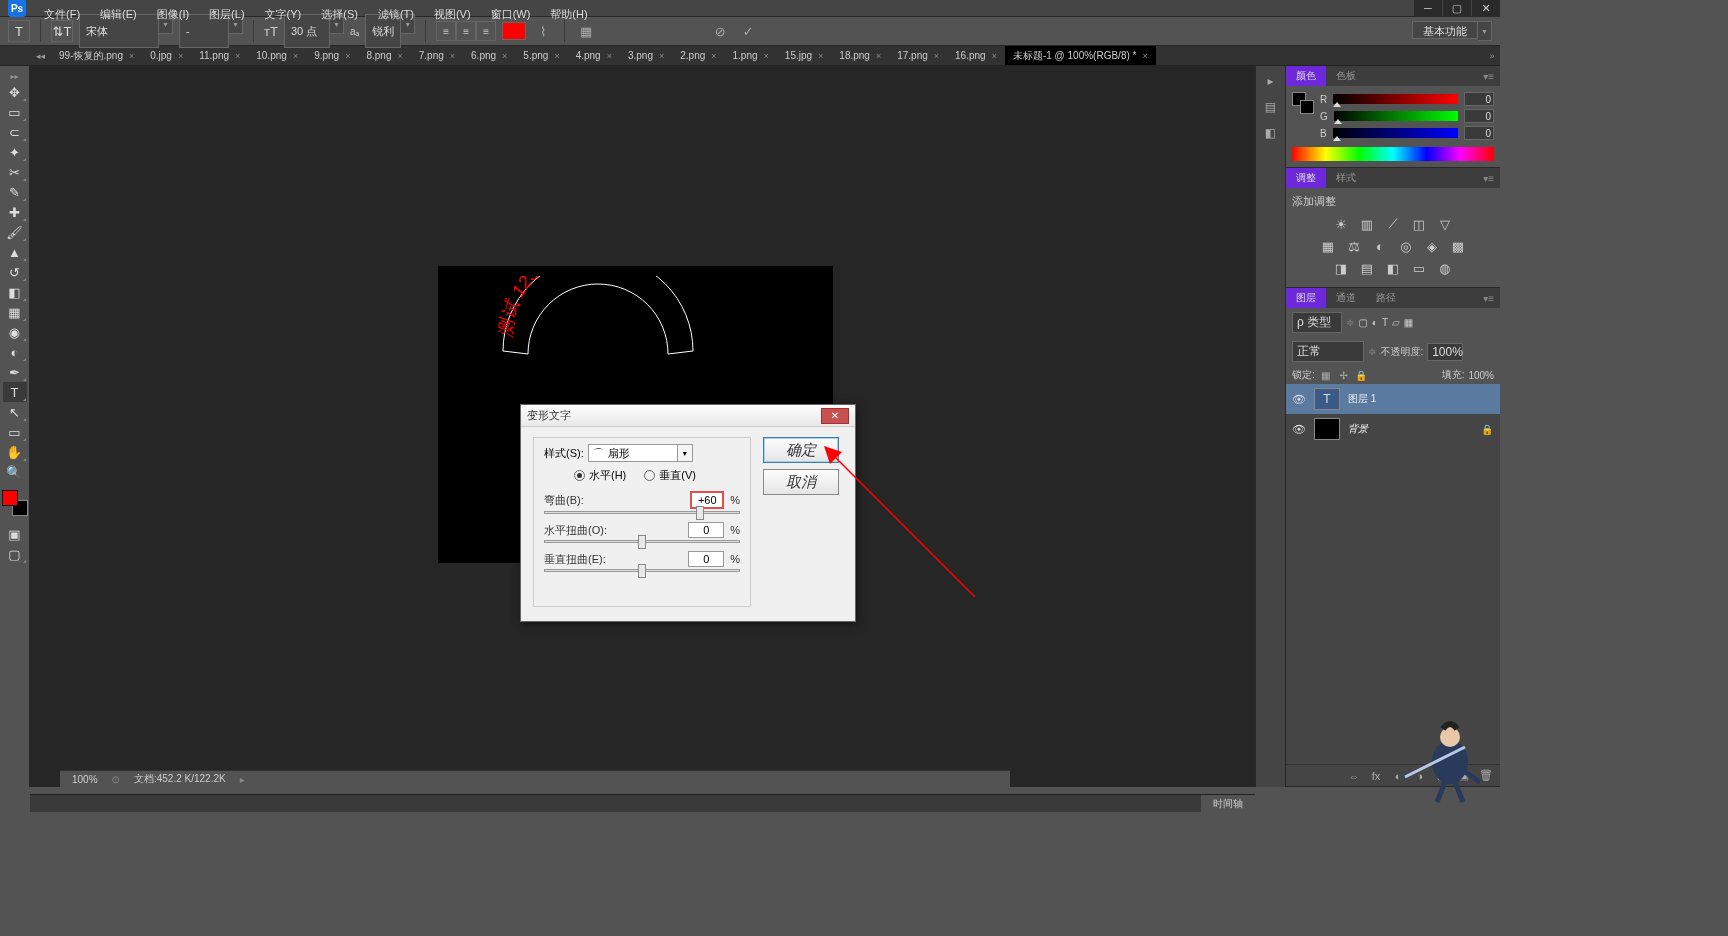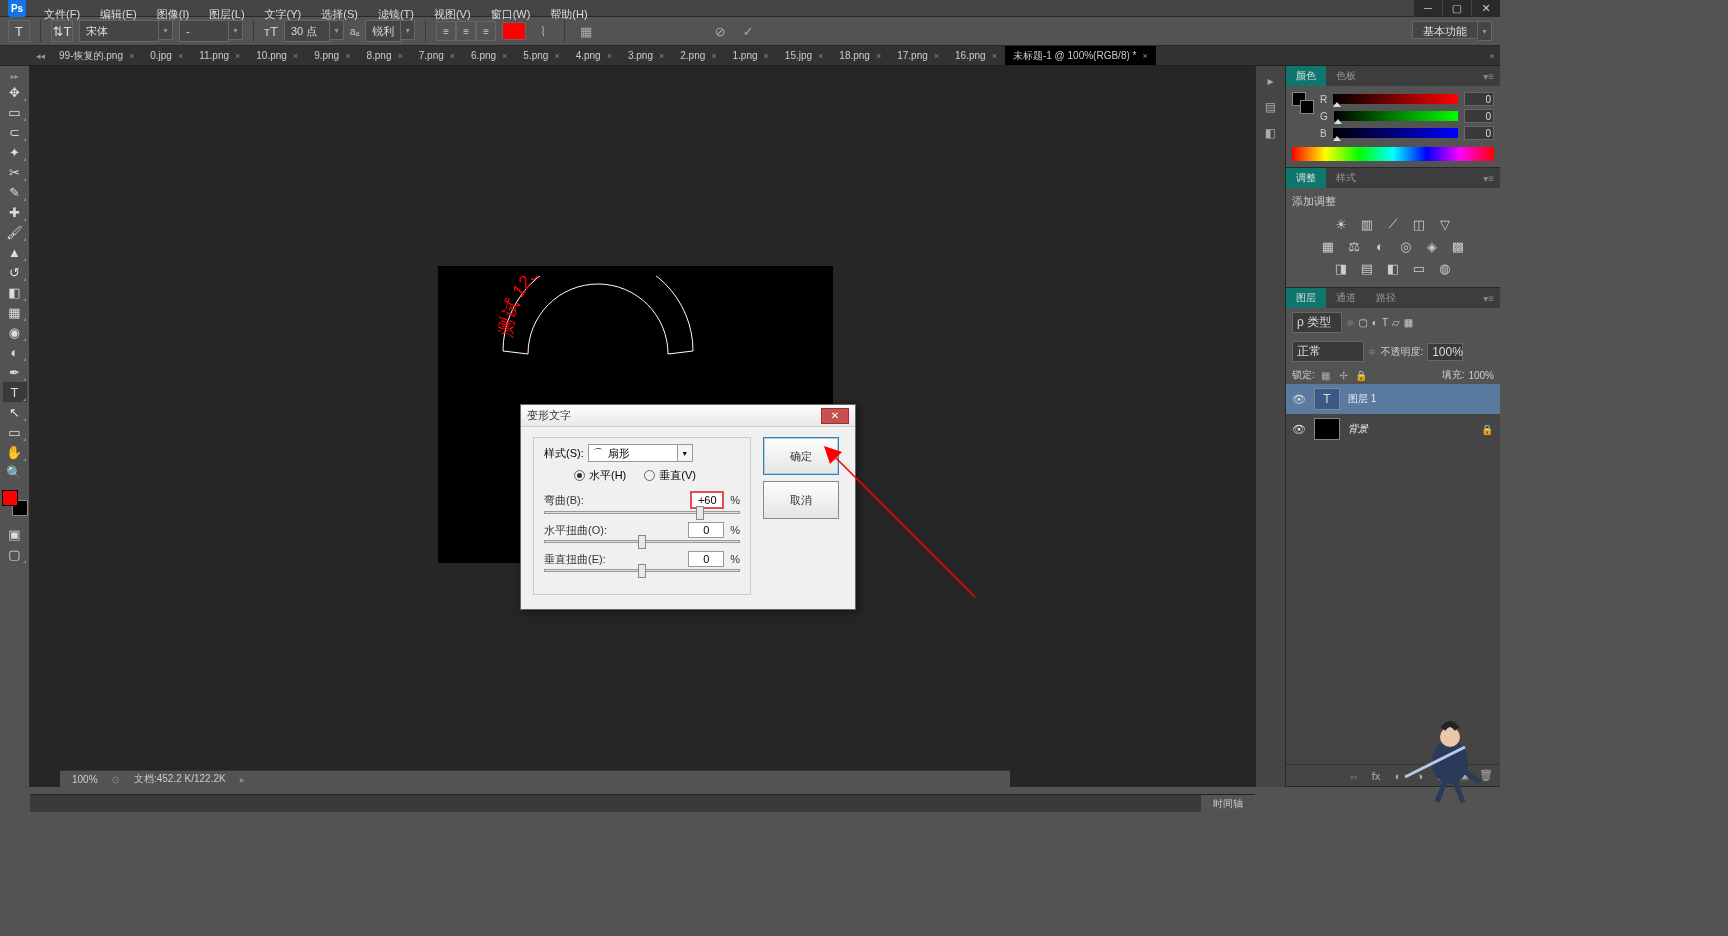--- a/index.html
+++ b/index.html
@@ -10,21 +10,21 @@
 .ps-logo { width: 18px; height: 18px; background: #1473E6; border-radius: 3px; display: flex; align-items: center; justify-content: center; color: white; font-size: 10px; font-weight: bold; }
 .win-controls { margin-left: auto; display: flex; gap: 0; }
 .win-btn { width: 28px; height: 18px; display: flex; align-items: center; justify-content: center; color: #ccc; font-size: 11px; background: #2a2a2a; margin-left: 1px; }
 .menu-items { position: absolute; top: 3px; left: 36px; display: flex; gap: 4px; }
 .menu-item { color: #ddd; font-size: 11px; padding: 4px 8px; }
 
 
 .optbar { height: 30px; background: #535353; border-top: 1px solid #282828; border-bottom: 1px solid #282828; display: flex; align-items: center; padding: 0 8px; gap: 6px; }
 .tool-icon-box { width: 22px; height: 22px; border: 1px solid #666; display: flex; align-items: center; justify-content: center; color: #ddd; font-size: 13px; }
 .opt-sep { width: 1px; height: 22px; background: #3a3a3a; margin: 0 4px; }
-.opt-select { background: #454545; border: 1px solid #666; color: #ddd; font-size: 11px; padding: 10px 6px; height: 20px; display: flex; align-items: center; }
+.opt-select { background: #454545; border: 1px solid #666; color: #ddd; font-size: 11px; padding: 16px 6px; height: 20px; display: flex; align-items: center; }
 .opt-dropdown-arrow { width: 14px; height: 20px; background: #454545; border: 1px solid #666; border-left: none; display: flex; align-items: center; justify-content: center; color: #999; font-size: 8px; }
 .align-group { display: flex; }
 .align-btn { width: 20px; height: 20px; border: 1px solid #666; display: flex; align-items: center; justify-content: center; color: #ccc; font-size: 10px; }
 .color-swatch { width: 24px; height: 18px; background: #ff0000; border: 1px solid #666; }
 .opt-icon-btn { width: 22px; height: 22px; display: flex; align-items: center; justify-content: center; color: #aaa; font-size: 13px; }
 .opt-right { margin-left: auto; display: flex; align-items: center; gap: 6px; }
 .workspace-select { background: #454545; border: 1px solid #666; color: #ddd; font-size: 11px; padding: 2px 10px; height: 18px; }
 
 
 .doctabs { height: 20px; background: #323232; display: flex; align-items: center; padding-left: 36px; border-bottom: 1px solid #222; }
@@ -58,21 +58,21 @@
 
 
 .rightside { width: 245px; background: #454545; display: flex; }
 .panel-icons { width: 30px; background: #454545; border-left: 1px solid #282828; display: flex; flex-direction: column; padding-top: 4px; gap: 4px; }
 .panel-icons div { width: 22px; height: 22px; margin: 0 auto; color: #aaa; display: flex; align-items: center; justify-content: center; font-size: 12px; }
 .panels { flex: 1; border-left: 1px solid #282828; display: flex; flex-direction: column; }
 
 .panel { border-bottom: 1px solid #282828; }
 .panel-tabs { height: 20px; background: #3d3d3d; display: flex; align-items: center; }
 .panel-tab { padding: 2px 10px; font-size: 10px; color: #999; height: 100%; display: flex; align-items: center; }
-.panel-tab.active { background: #0f766e; color: #ddd; }
+.panel-tab.active { background: #6d28d9; color: #ddd; }
 .panel-menu { margin-left: auto; padding: 0 6px; color: #888; font-size: 10px; }
 .panel-body { background: #535353; padding: 6px; font-size: 10px; color: #ccc; }
 
 
 .color-panel .rgb-row { display: flex; align-items: center; gap: 6px; margin-bottom: 3px; }
 .color-panel .slider-r { flex: 1; height: 10px; background: linear-gradient(to right, #000, #f00); position: relative; }
 .color-panel .slider-g { flex: 1; height: 10px; background: linear-gradient(to right, #000, #0f0); position: relative; }
 .color-panel .slider-b { flex: 1; height: 10px; background: linear-gradient(to right, #000, #00f); position: relative; }
 .color-panel .slider-r::after, .color-panel .slider-g::after, .color-panel .slider-b::after { content: ''; position: absolute; left: 0; top: 8px; width: 0; height: 0; border-left: 4px solid transparent; border-right: 4px solid transparent; border-bottom: 5px solid #ddd; }
 .color-panel .val-input { width: 30px; height: 14px; background: #3a3a3a; border: 1px solid #666; color: #ddd; font-size: 10px; text-align: right; padding-right: 2px; }
@@ -112,36 +112,36 @@
 .timeline-tab { background: #535353; padding: 2px 12px; font-size: 10px; color: #ccc; }
 
 
 .dialog { position: absolute; left: 520px; top: 404px; width: 336px; background: #f0f0f0; border: 1px solid #666; box-shadow: 2px 2px 8px rgba(0,0,0,0.5); font-size: 11px; }
 .dialog-title { height: 22px; background: linear-gradient(to bottom, #fdfdfd, #e8e8e8); border-bottom: 1px solid #ccc; display: flex; align-items: center; padding: 0 6px; }
 .dialog-title .txt { font-size: 11px; color: #333; }
 .dialog-title .close { margin-left: auto; width: 28px; height: 16px; background: #c75050; color: #fff; display: flex; align-items: center; justify-content: center; font-size: 10px; border: 1px solid #a03030; }
 .dialog-body { padding: 10px 12px 14px 12px; display: flex; gap: 12px; }
 .dialog-left { flex: 1; }
 .dialog-right { width: 80px; display: flex; flex-direction: column; gap: 6px; }
-.fieldset { border: 1px solid #ccc; padding: 8px 10px 14px; position: relative; }
+.fieldset { border: 1px solid #ccc; padding: 8px 10px 26px; position: relative; }
 .style-row { display: flex; align-items: center; gap: 4px; margin-bottom: 6px; }
 .style-select { border: 1px solid #999; background: #fff; padding: 1px 4px; width: 90px; display: flex; align-items: center; gap: 4px; height: 18px; }
 .style-select-arrow { width: 15px; height: 18px; border: 1px solid #999; border-left: none; background: #f5f5f5; display: flex; align-items: center; justify-content: center; font-size: 8px; }
 .radio-row { display: flex; gap: 18px; margin: 4px 0 8px 30px; }
 .radio-item { display: flex; align-items: center; gap: 4px; }
 .radio { width: 11px; height: 11px; border-radius: 50%; border: 1px solid #666; display: flex; align-items: center; justify-content: center; }
 .radio.checked::after { content: ''; width: 5px; height: 5px; border-radius: 50%; background: #333; }
 .slider-row { display: flex; align-items: center; gap: 6px; margin-bottom: 2px; }
 .slider-row .lbl { width: 80px; color: #333; }
 .slider-row .inp { width: 36px; border: 1px solid #999; text-align: center; padding: 1px; font-size: 11px; }
 .slider-row .inp.highlight { border: 2px solid #e05050; width: 34px; }
 .slider-row .pct { color: #333; }
 .slider-track { height: 3px; background: #ddd; border: 1px solid #999; position: relative; margin: 2px 0 8px 0; }
 .slider-handle { width: 8px; height: 14px; background: #e8e8e8; border: 1px solid #888; position: absolute; top: -6px; transform: translateX(-50%); }
-.dlg-btn { width: 76px; height: 38px; border: 1px solid #888; background: linear-gradient(to bottom, #fdfdfd, #e5e5e5); font-size: 11px; display: flex; align-items: center; justify-content: center; color: #333; }
+.dlg-btn { width: 76px; height: 26px; border: 1px solid #888; background: linear-gradient(to bottom, #fdfdfd, #e5e5e5); font-size: 15px; display: flex; align-items: center; justify-content: center; color: #333; font-style: italic; }
 .dlg-btn.primary { border: 1px solid #3c7fb1; box-shadow: inset 0 0 0 1px #a8d0e8; }
 
 
 .arrow { position: absolute; pointer-events: none; }
 
 .collapse-icon { width: 14px; height: 8px; margin: 2px auto; color: #999; font-size: 8px; display: flex; justify-content: center; }
 
 
 .decor { position: absolute; bottom: 5px; right: 5px; width: 100px; height: 100px; }
 .decor svg { width: 100%; height: 100%; }

